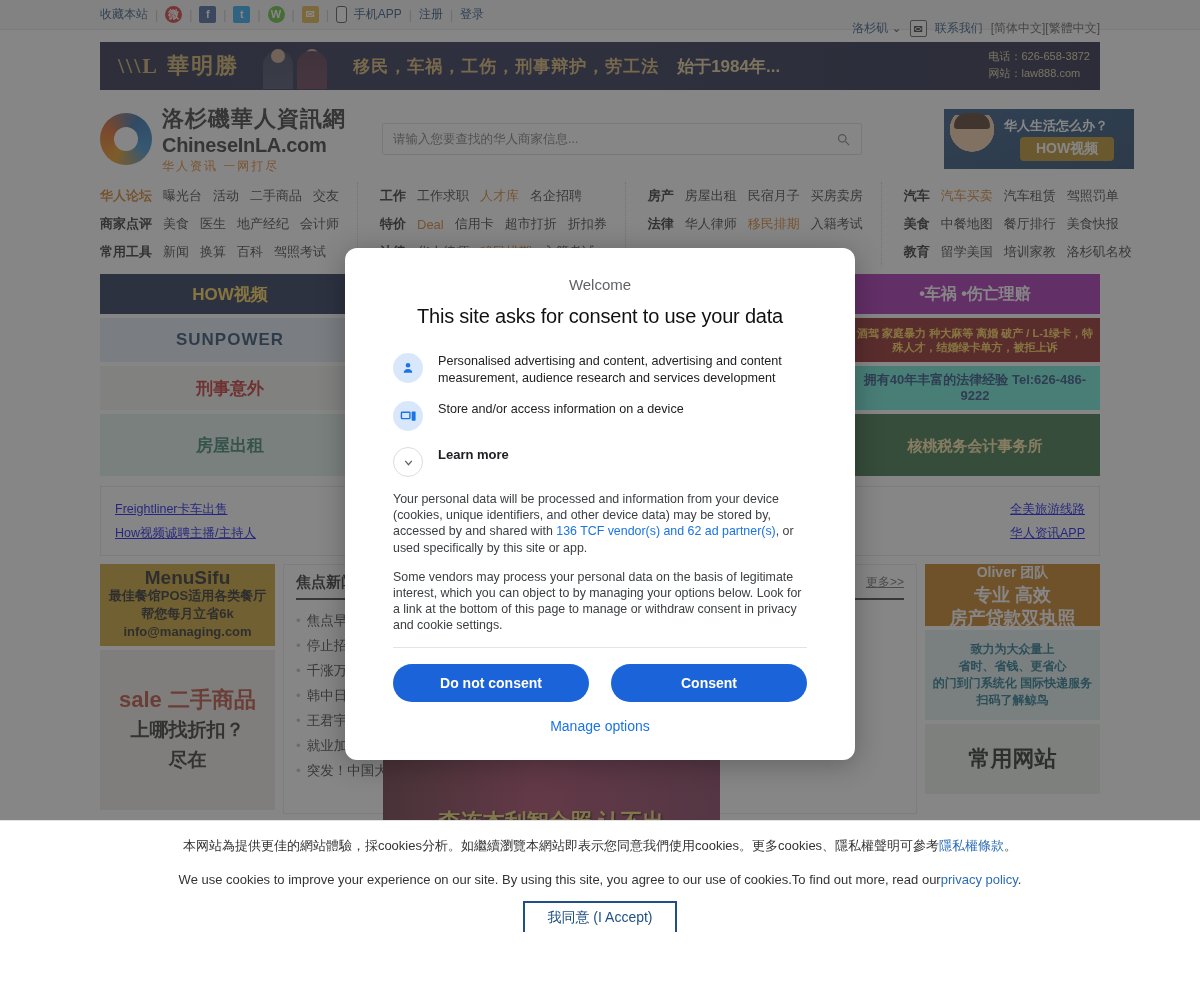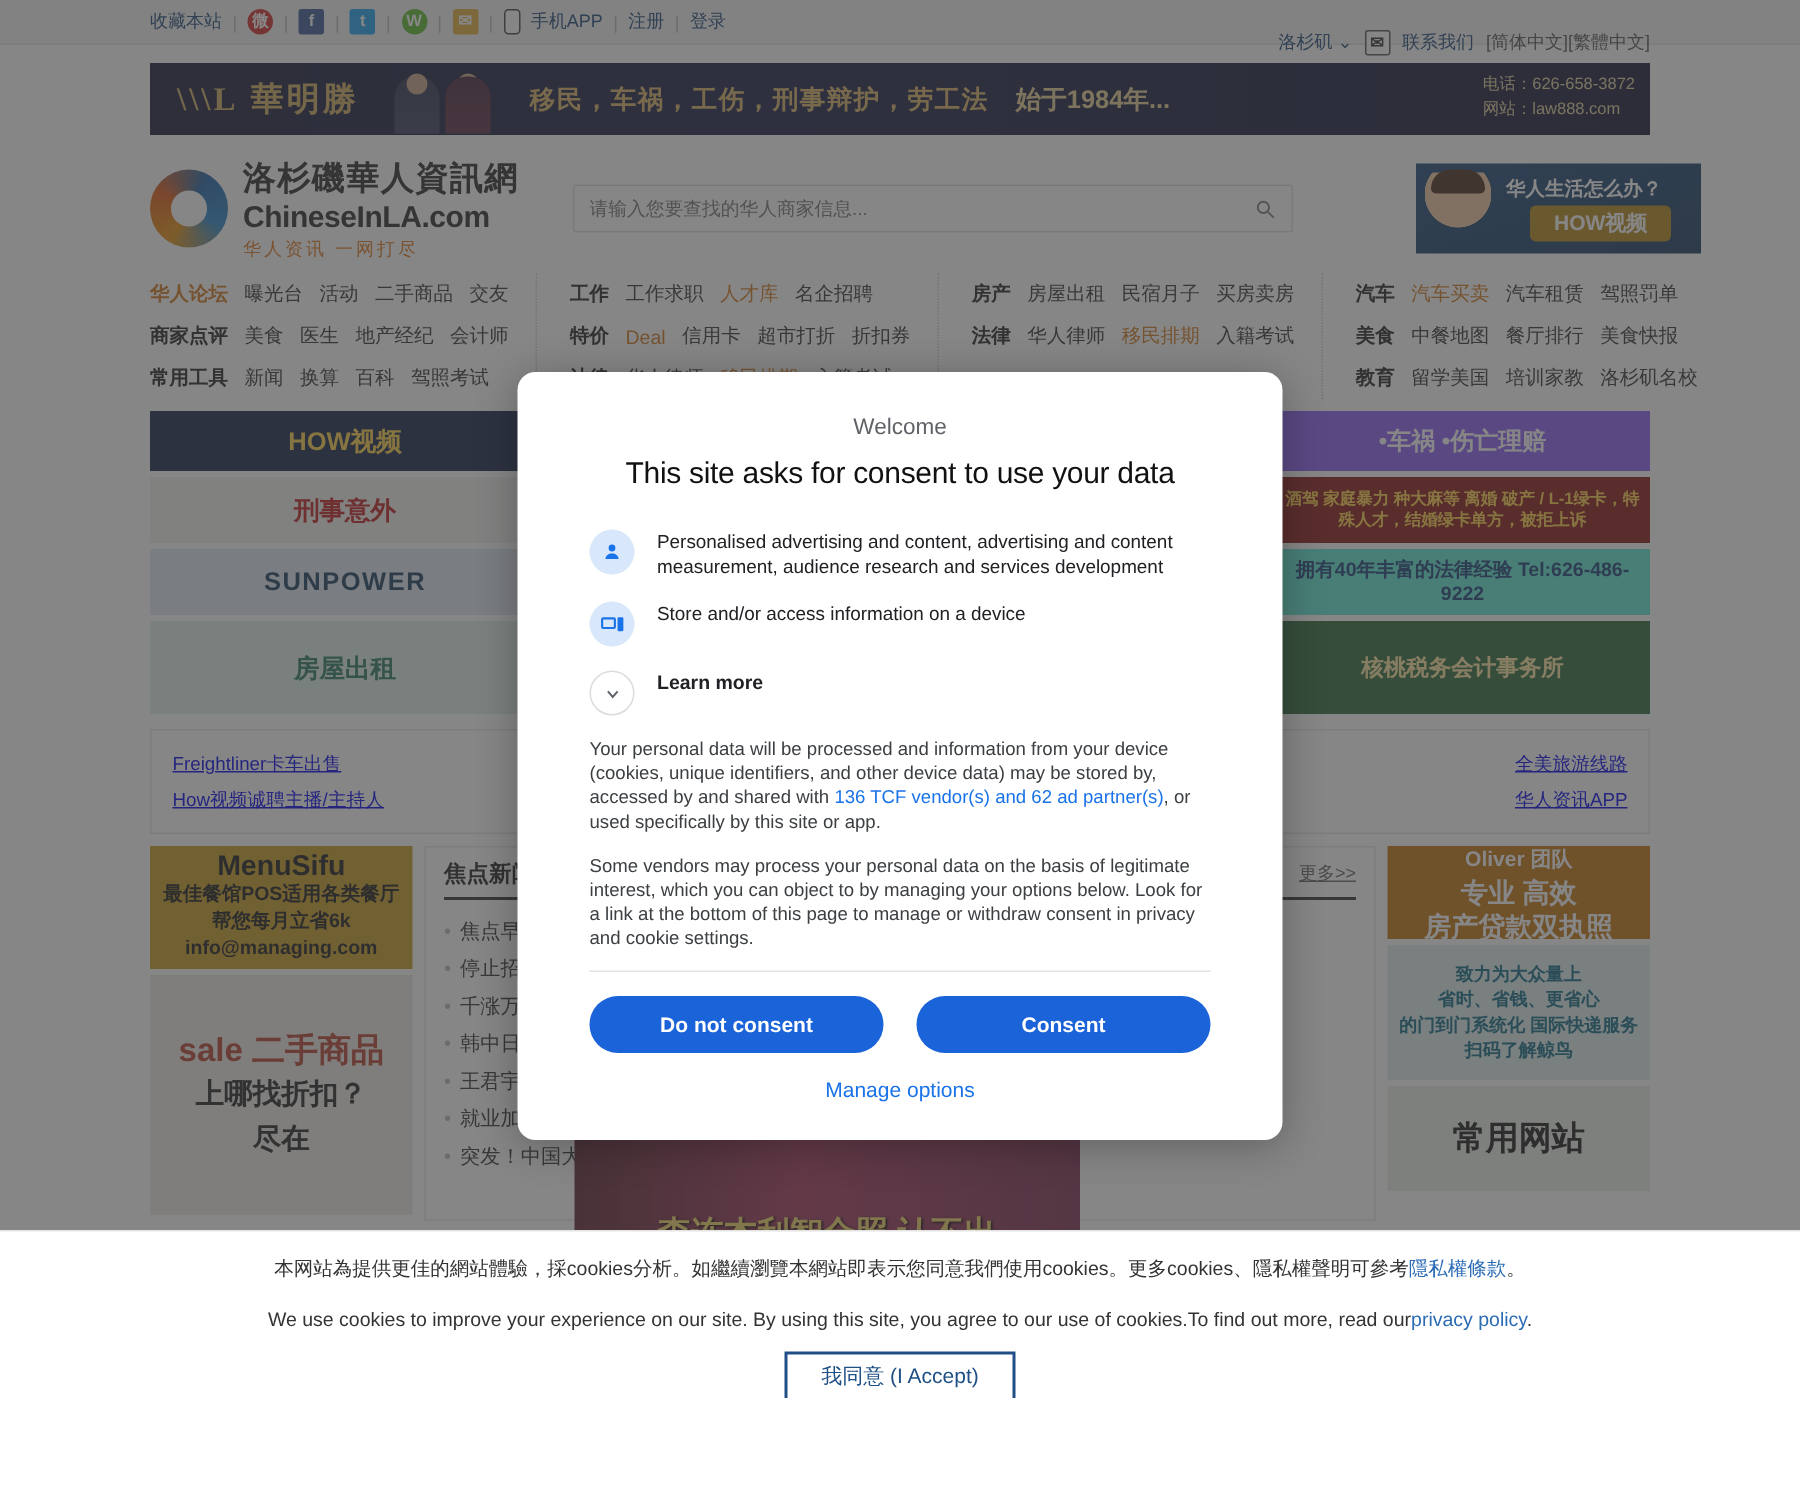--- a/index.html
+++ b/index.html
@@ -346,25 +346,25 @@
         <a href="#">洛杉矶名校</a>
       </div>
     </div>
   </div>
 
   <div class="cols">
     <div class="col-l">
       <div class="adbox" style="height:40px;background:#16234a;color:#ffd24a;font-size:17px;">
         <span>HOW视频</span>
       </div>
+      <div class="adbox" style="height:44px;background:#dfe8f2;color:#1a3a5e;font-size:17px;letter-spacing:1px;">
+        <span>SUNPOWER</span>
+      </div>
       <div class="adbox" style="height:44px;background:#f1f1ef;color:#c01f1f;font-size:17px;">
         <span>刑事意外</span>
-      </div>
-      <div class="adbox" style="height:44px;background:#dfe8f2;color:#1a3a5e;font-size:17px;letter-spacing:1px;">
-        <span>SUNPOWER</span>
       </div>
       <div class="adbox" style="height:62px;background:#dfeee9;color:#2a7a63;font-size:17px;">
         <span>房屋出租</span>
       </div>
     </div>
 
     <div class="col-m">
       <div class="adbox" style="height:40px;background:#1d3c77;">
         <span>律师咨询</span>
       </div>
@@ -373,21 +373,21 @@
       </div>
       <div class="adbox" style="height:44px;background:#ffffff;color:#111;">
         <span>洛杉矶铁艺</span>
       </div>
       <div class="adbox" style="height:62px;background:#e3efe6;color:#2b6b4a;">
         <span>健康平生</span>
       </div>
     </div>
 
     <div class="col-r">
-      <div class="adbox" style="height:40px;background:#8b5cf6;color:#fff;font-size:16px;">
+      <div class="adbox" style="height:40px;background:#a21caf;color:#fff;font-size:16px;">
         <span>•车祸 •伤亡理赔</span>
       </div>
       <div class="adbox" style="height:44px;background:#8d1616;color:#ffd24a;font-size:11px;padding:0 4px;line-height:14px;">
         <span>酒驾 家庭暴力 种大麻等 离婚 破产 / L-1绿卡，特殊人才，结婚绿卡单方，被拒上诉</span>
       </div>
       <div class="adbox" style="height:44px;background:#5eead4;color:#1b3f7a;font-size:13px;line-height:16px;padding:0 4px;">
         <span>拥有40年丰富的法律经验 Tel:626-486-9222</span>
       </div>
       <div class="adbox" style="height:62px;background:#2f6b3a;color:#ffe6a3;font-size:15px;line-height:19px;padding:0 4px;">
         <span>核桃税务会计事务所</span>

